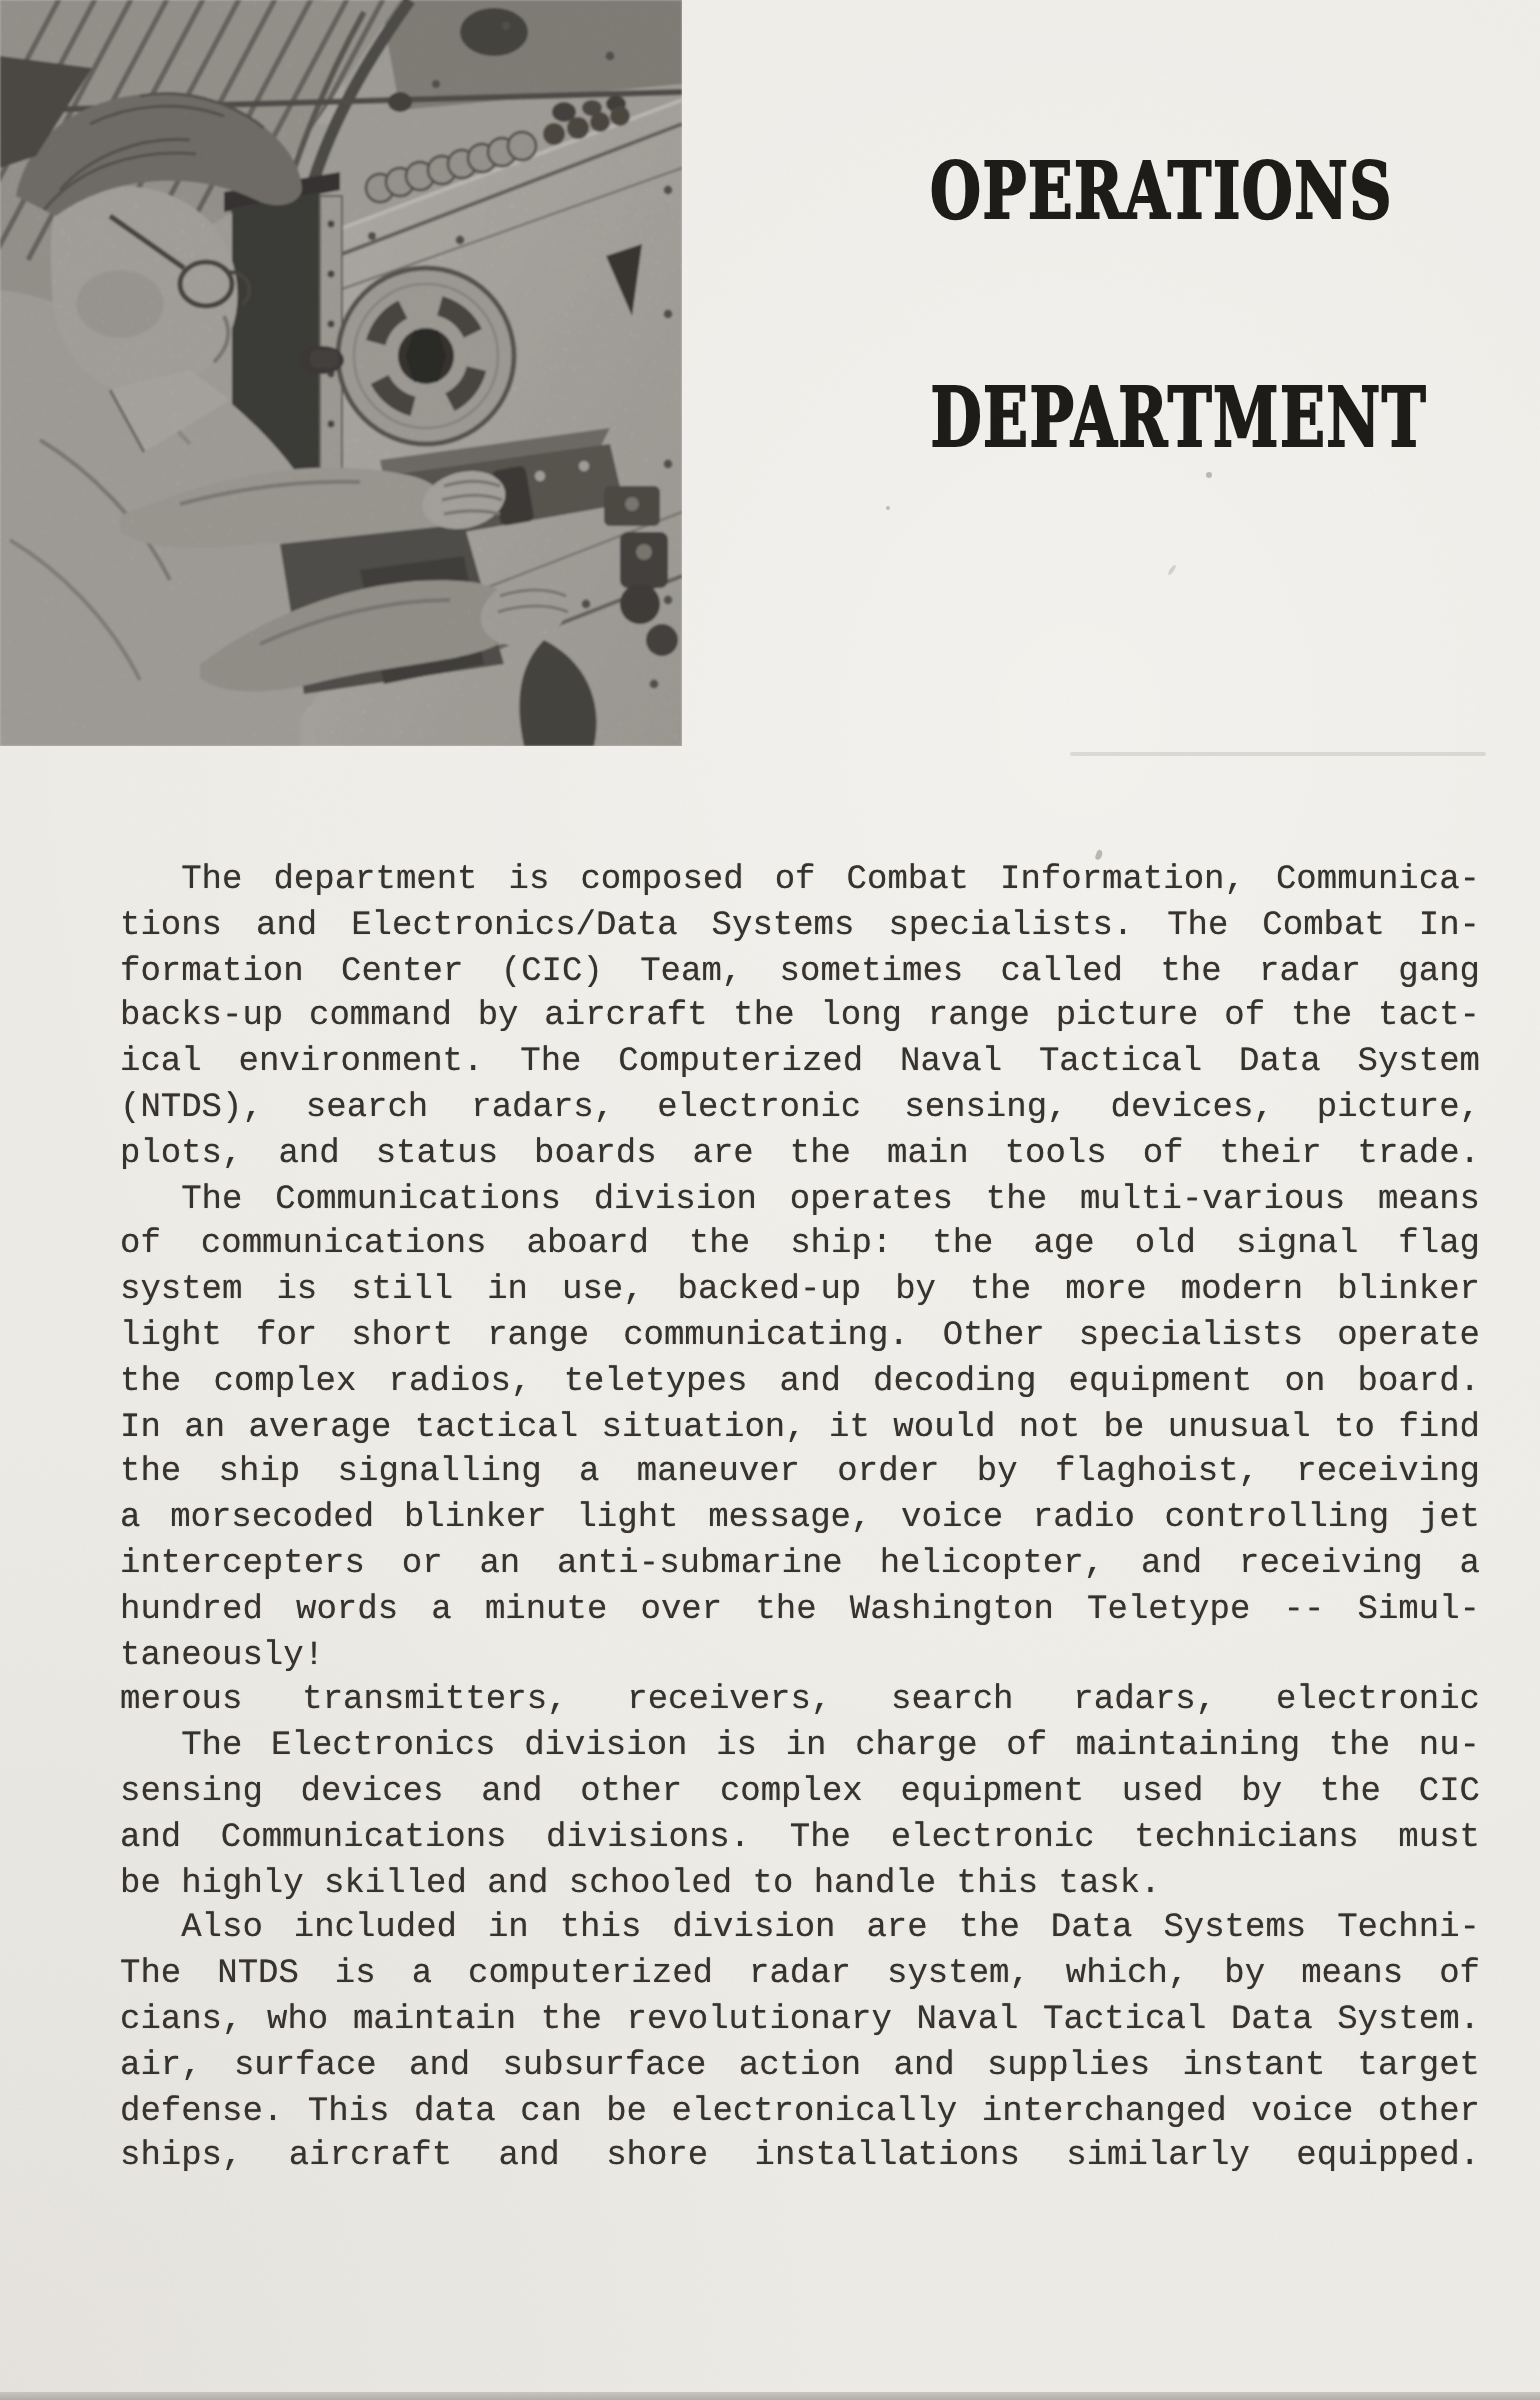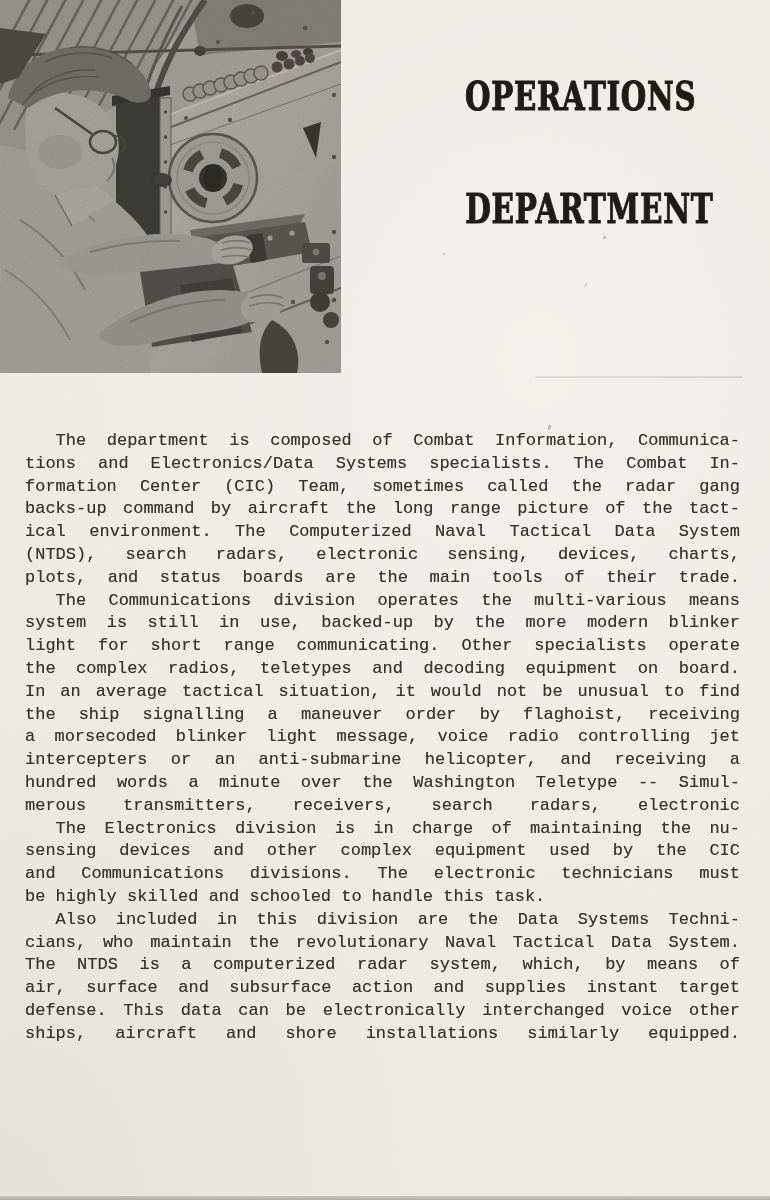--- a/index.html
+++ b/index.html
@@ -35,21 +35,21 @@
     white-space:nowrap;
   }
   .t1{left:430px;top:77px;width:280px;font-size:39px;transform:scaleX(.75);transform-origin:center;}
   .t2{left:426px;top:189px;width:280px;font-size:41px;transform:scaleX(.72);transform-origin:center;}
   .bodytext{
     position:absolute;left:25px;top:430px;width:715px;
     color:var(--ink);
     font-size:17px;line-height:22.8px;
     text-shadow:0 0 .4px rgba(40,36,30,.55);
   }
-  .tline{white-space:normal;}
+  .tline{white-space:normal;margin-left:35px;}
   .tline.just{text-align:justify;text-align-last:justify;}
   .tline.ind{text-indent:3ch;}
   .speck{position:absolute;border-radius:50%;background:#8d8a82;}
   .s1{left:603px;top:236px;width:3px;height:3px;opacity:.55;}
   .s2{left:443px;top:253px;width:2px;height:2px;opacity:.5;}
   .s3{left:548px;top:425px;width:3px;height:5px;opacity:.55;border-radius:40% 60% 60% 40%;transform:rotate(20deg);}
   .s4{left:585px;top:282px;width:2px;height:6px;opacity:.3;transform:rotate(35deg);}
   .smudge{position:absolute;left:535px;top:376px;width:208px;height:2px;background:rgba(140,136,128,.22);border-radius:2px;}
   .scan-edge{position:absolute;left:0;top:1196px;width:770px;height:4px;background:linear-gradient(#c7c4be,#a9a6a0);opacity:.85;}
   .grain-overlay{position:absolute;left:0;top:0;width:770px;height:1200px;pointer-events:none;opacity:.05;}
@@ -261,39 +261,41 @@
     <div class="title t1">OPERATIONS</div>
     <div class="title t2">DEPARTMENT</div>
   </div>
 
   <div class="bodytext">
       <div class="tline just ind">The department is composed of Combat Information, Communica-</div>
       <div class="tline just">tions and Electronics/Data Systems specialists. The Combat In-</div>
       <div class="tline just">formation Center (CIC) Team, sometimes called the radar gang</div>
       <div class="tline just">backs-up command by aircraft the long range picture of the tact-</div>
       <div class="tline just">ical environment. The Computerized Naval Tactical Data System</div>
-      <div class="tline just">(NTDS), search radars, electronic sensing, devices, charts,</div>
+      <div class="tline just">(NTDS), search radars, electronic sensing, devices, picture,</div>
       <div class="tline just">plots, and status boards are the main tools of their trade.</div>
       <div class="tline just ind">The Communications division operates the multi-various means</div>
+      <div class="tline just">of communications aboard the ship: the age old signal flag</div>
       <div class="tline just">system is still in use, backed-up by the more modern blinker</div>
       <div class="tline just">light for short range communicating. Other specialists operate</div>
       <div class="tline just">the complex radios, teletypes and decoding equipment on board.</div>
       <div class="tline just">In an average tactical situation, it would not be unusual to find</div>
       <div class="tline just">the ship signalling a maneuver order by flaghoist, receiving</div>
       <div class="tline just">a morsecoded blinker light message, voice radio controlling jet</div>
       <div class="tline just">intercepters or an anti-submarine helicopter, and receiving a</div>
       <div class="tline just">hundred words a minute over the Washington Teletype -- Simul-</div>
+      <div class="tline">taneously!</div>
       <div class="tline just">merous transmitters, receivers, search radars, electronic</div>
       <div class="tline just ind">The Electronics division is in charge of maintaining the nu-</div>
       <div class="tline just">sensing devices and other complex equipment used by the CIC</div>
       <div class="tline just">and Communications divisions. The electronic technicians must</div>
       <div class="tline">be highly skilled and schooled to handle this task.</div>
       <div class="tline just ind">Also included in this division are the Data Systems Techni-</div>
+      <div class="tline just">The NTDS is a computerized radar system, which, by means of</div>
       <div class="tline just">cians, who maintain the revolutionary Naval Tactical Data System.</div>
-      <div class="tline just">The NTDS is a computerized radar system, which, by means of</div>
       <div class="tline just">air, surface and subsurface action and supplies instant target</div>
       <div class="tline just">defense. This data can be electronically interchanged voice other</div>
       <div class="tline just">ships, aircraft and shore installations similarly equipped.</div>
     </div>
 
   <div class="speck s1"></div>
   <div class="speck s2"></div>
   <div class="speck s3"></div>
   <div class="speck s4"></div>
   <div class="smudge"></div>

